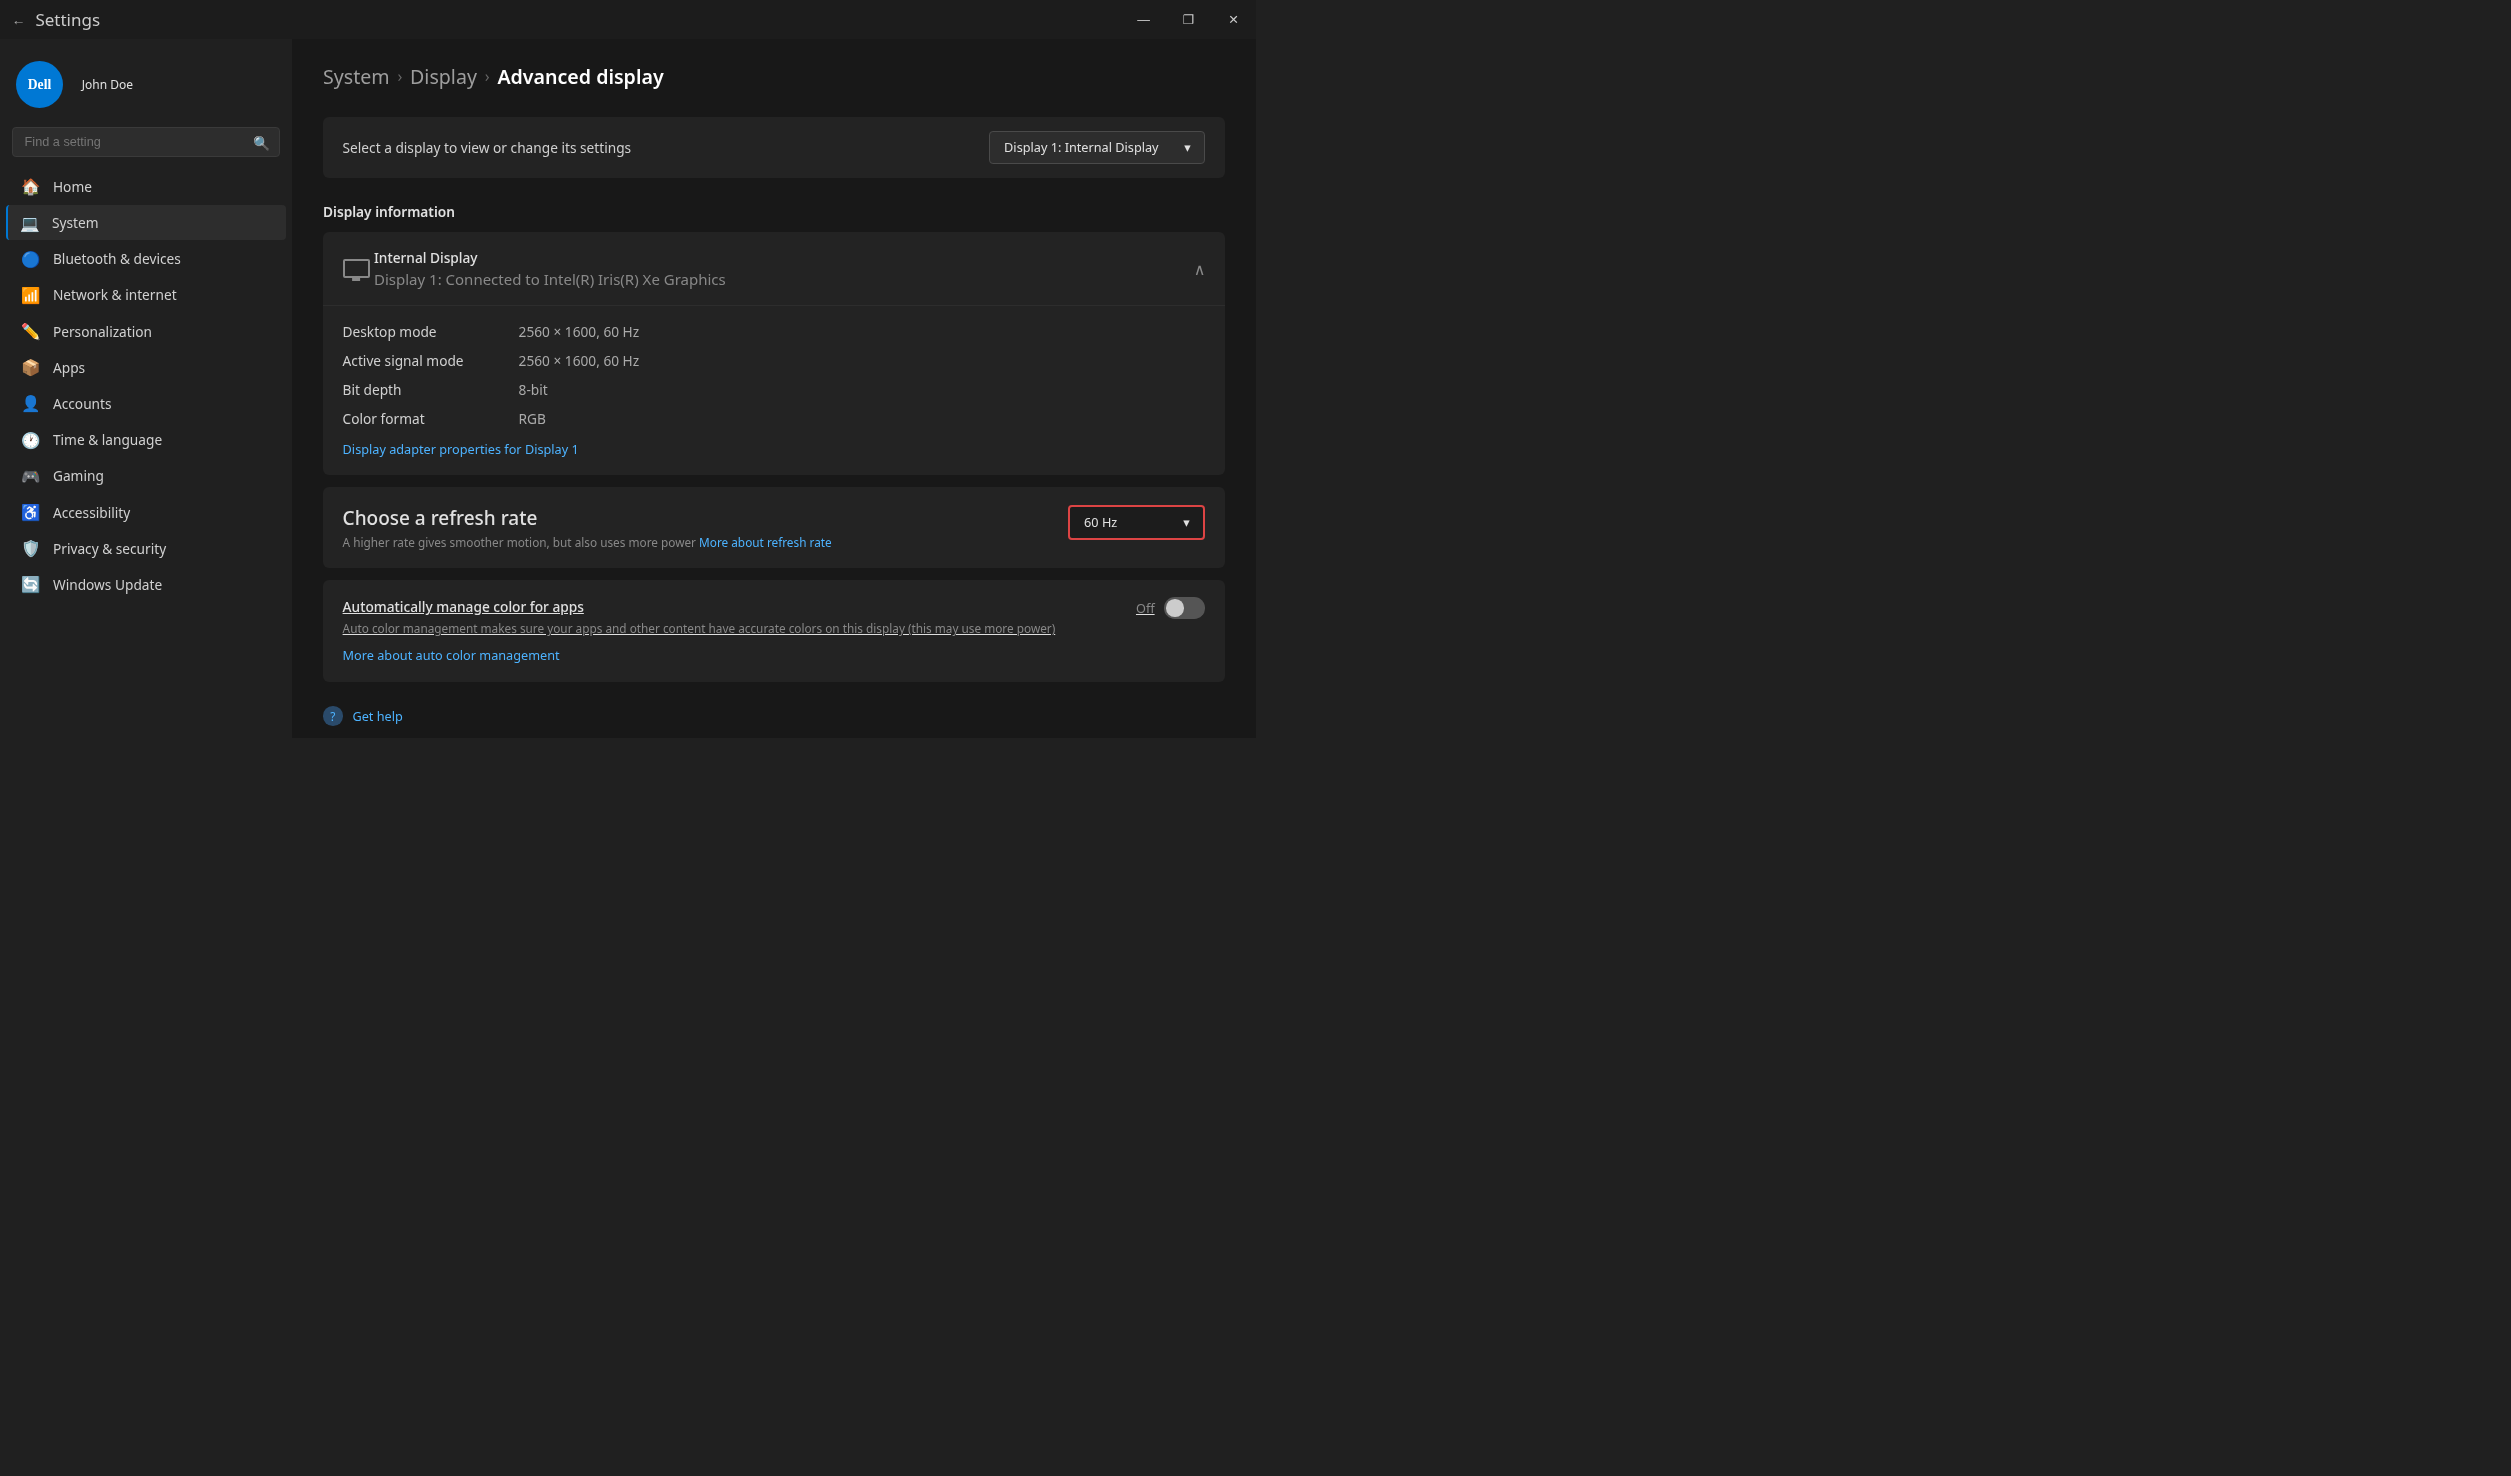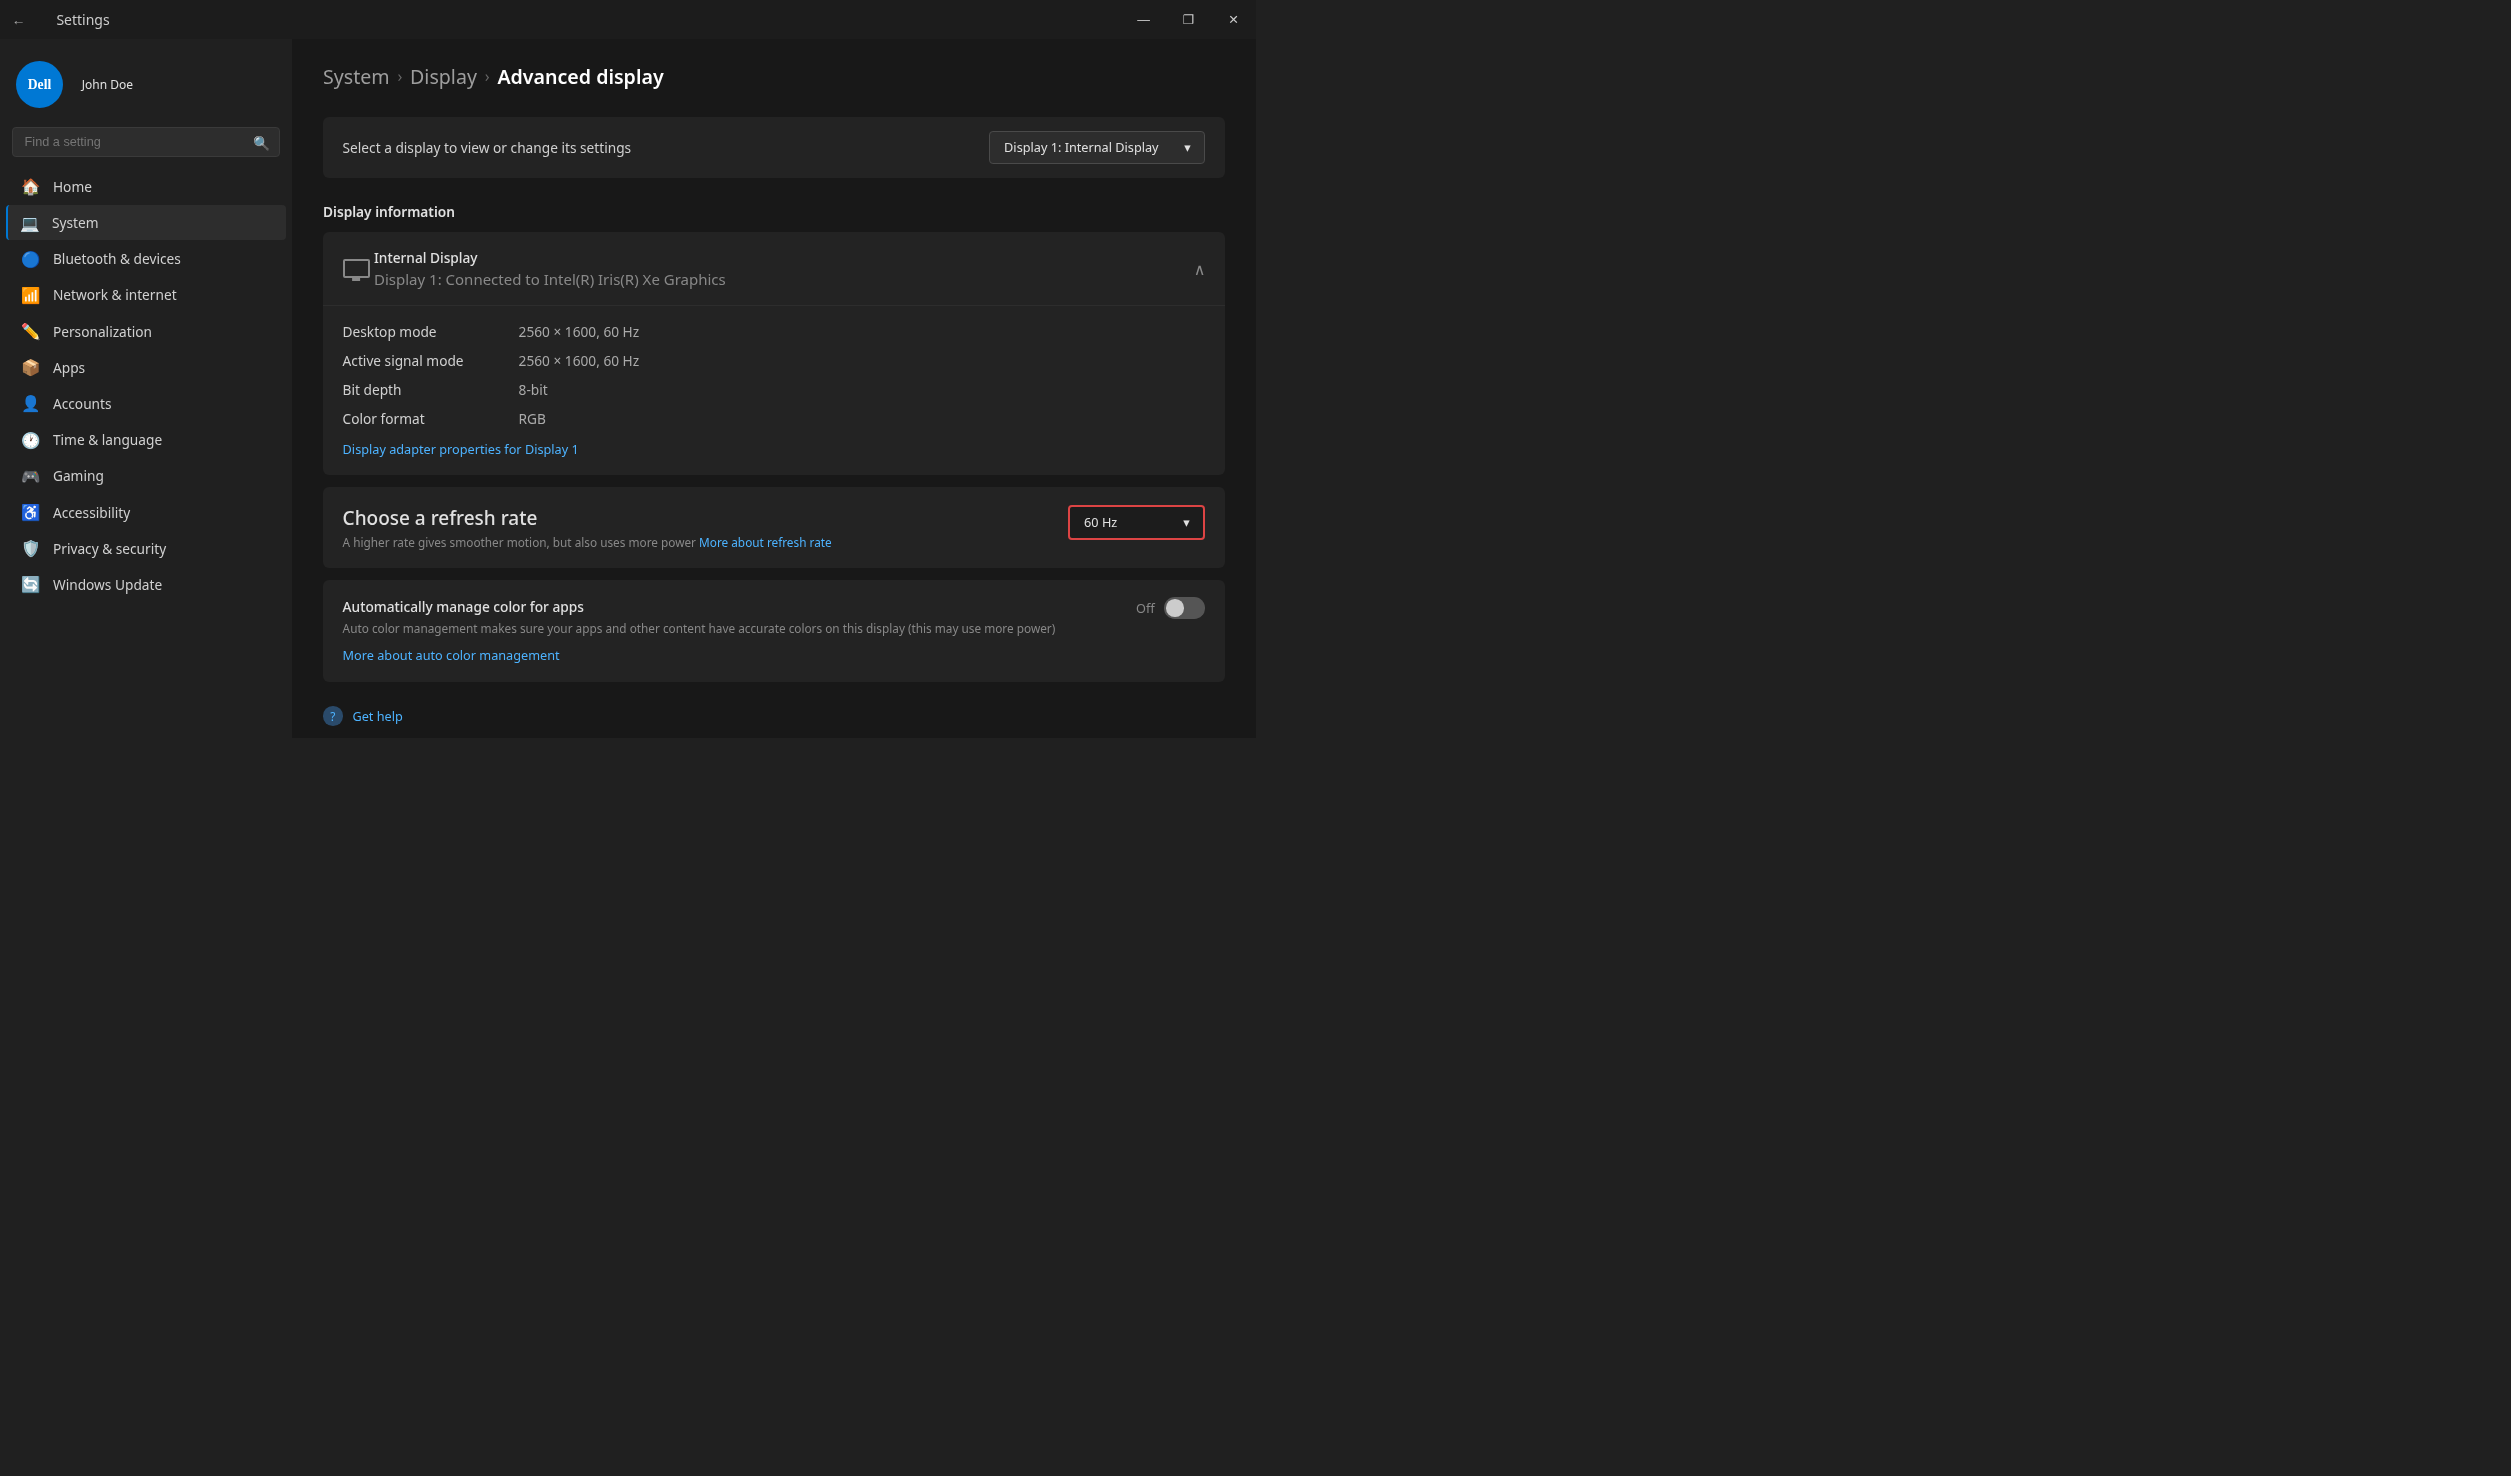--- a/index.html
+++ b/index.html
@@ -16,23 +16,23 @@
     
     .titlebar {
       height: 39px;
       background: #1c1c1c;
       display: flex;
       align-items: center;
       padding: 0 11.8px;
       position: relative;
     }
     .titlebar-title {
-      font-size: 14px;
+      font-size: 17px;
       color: #ccc;
-      margin-left: 25px;
+      margin-left: 4px;
     }
     .titlebar-controls {
       position: absolute;
       right: 0;
       top: 0;
       height: 39px;
       display: flex;
     }
     .titlebar-btn {
       width: 45px;
@@ -312,20 +312,21 @@
 
     
     .color-card {
       background: #232323;
       border-radius: 5.9px;
       padding: 17.6px 19.6px;
       display: flex;
       align-items: flex-start;
       justify-content: space-between;
       margin-bottom: 23.5px;
+      text-decoration: underline;
     }
     .color-card-left {
       flex: 1;
       padding-right: 19.6px;
     }
     .color-card-title {
       font-size: 13.7px;
       font-weight: 500;
       color: #e0e0e0;
       margin-bottom: 3.9px;

